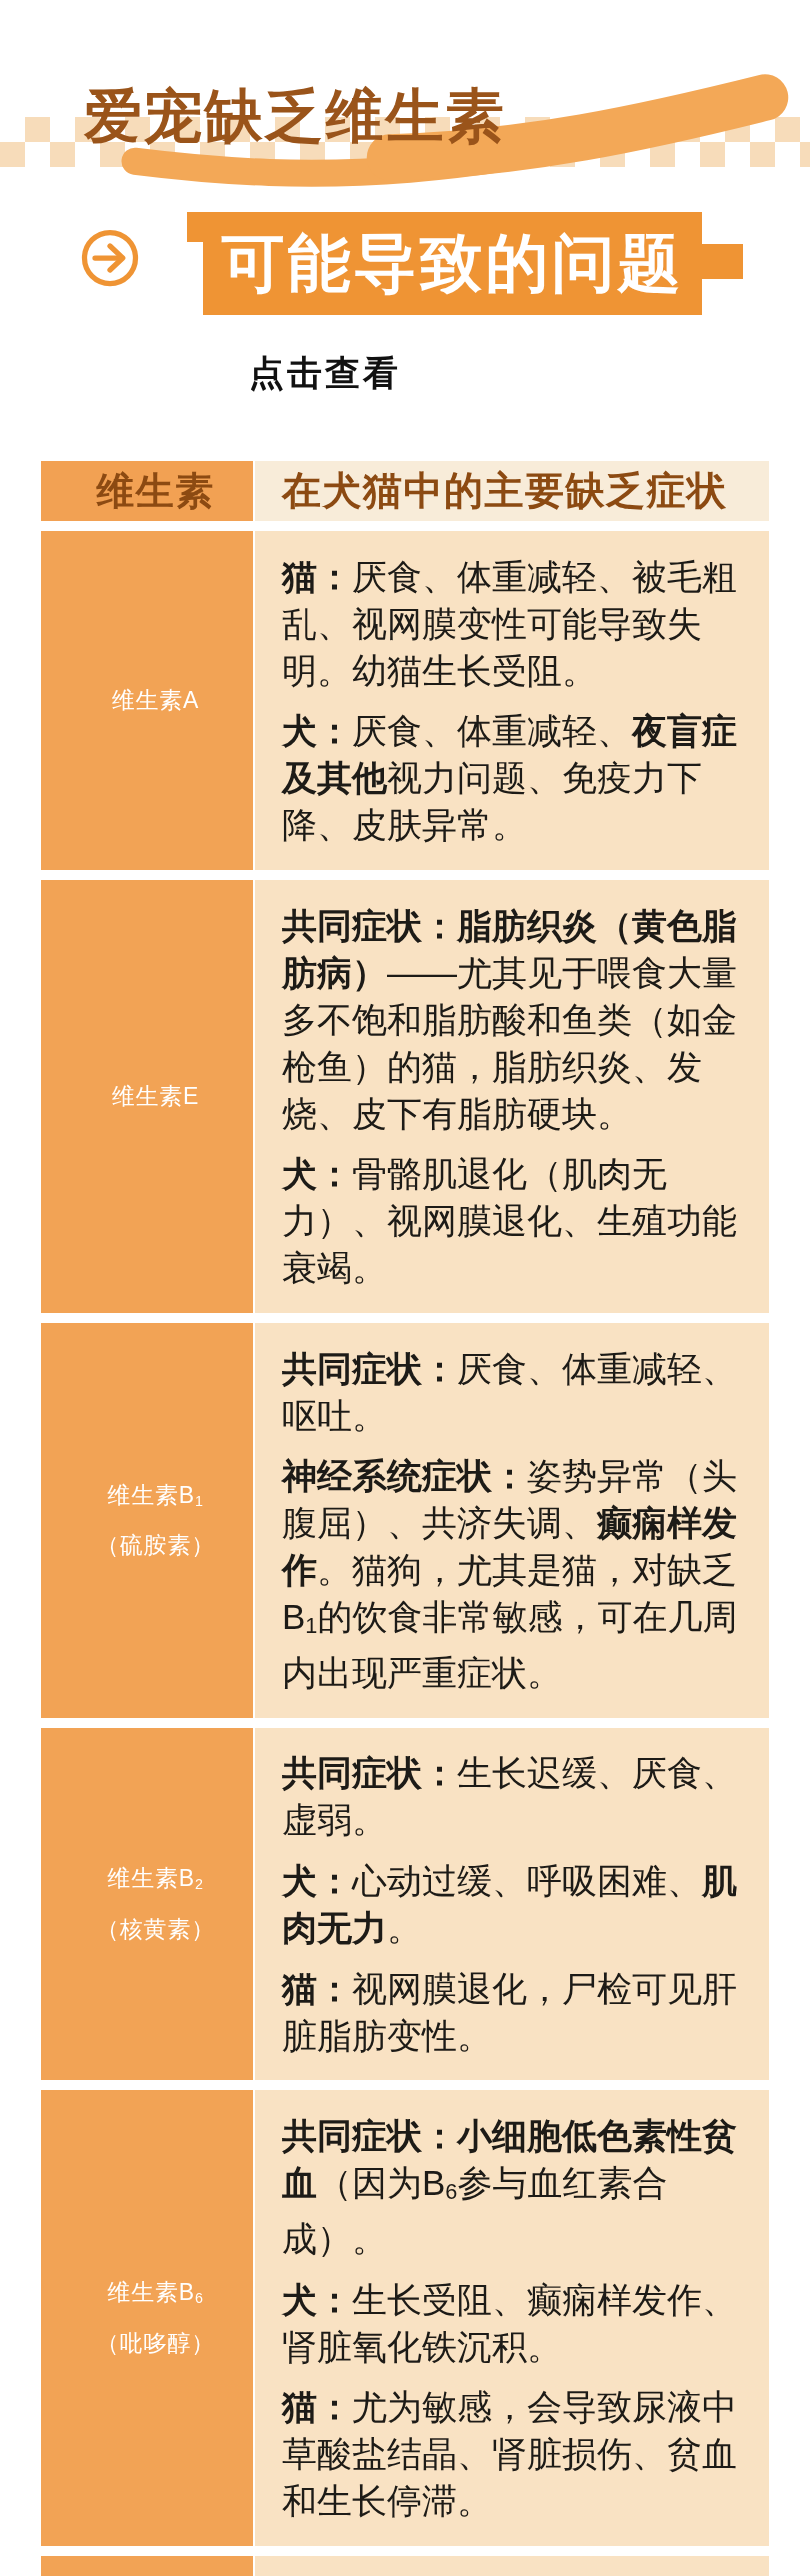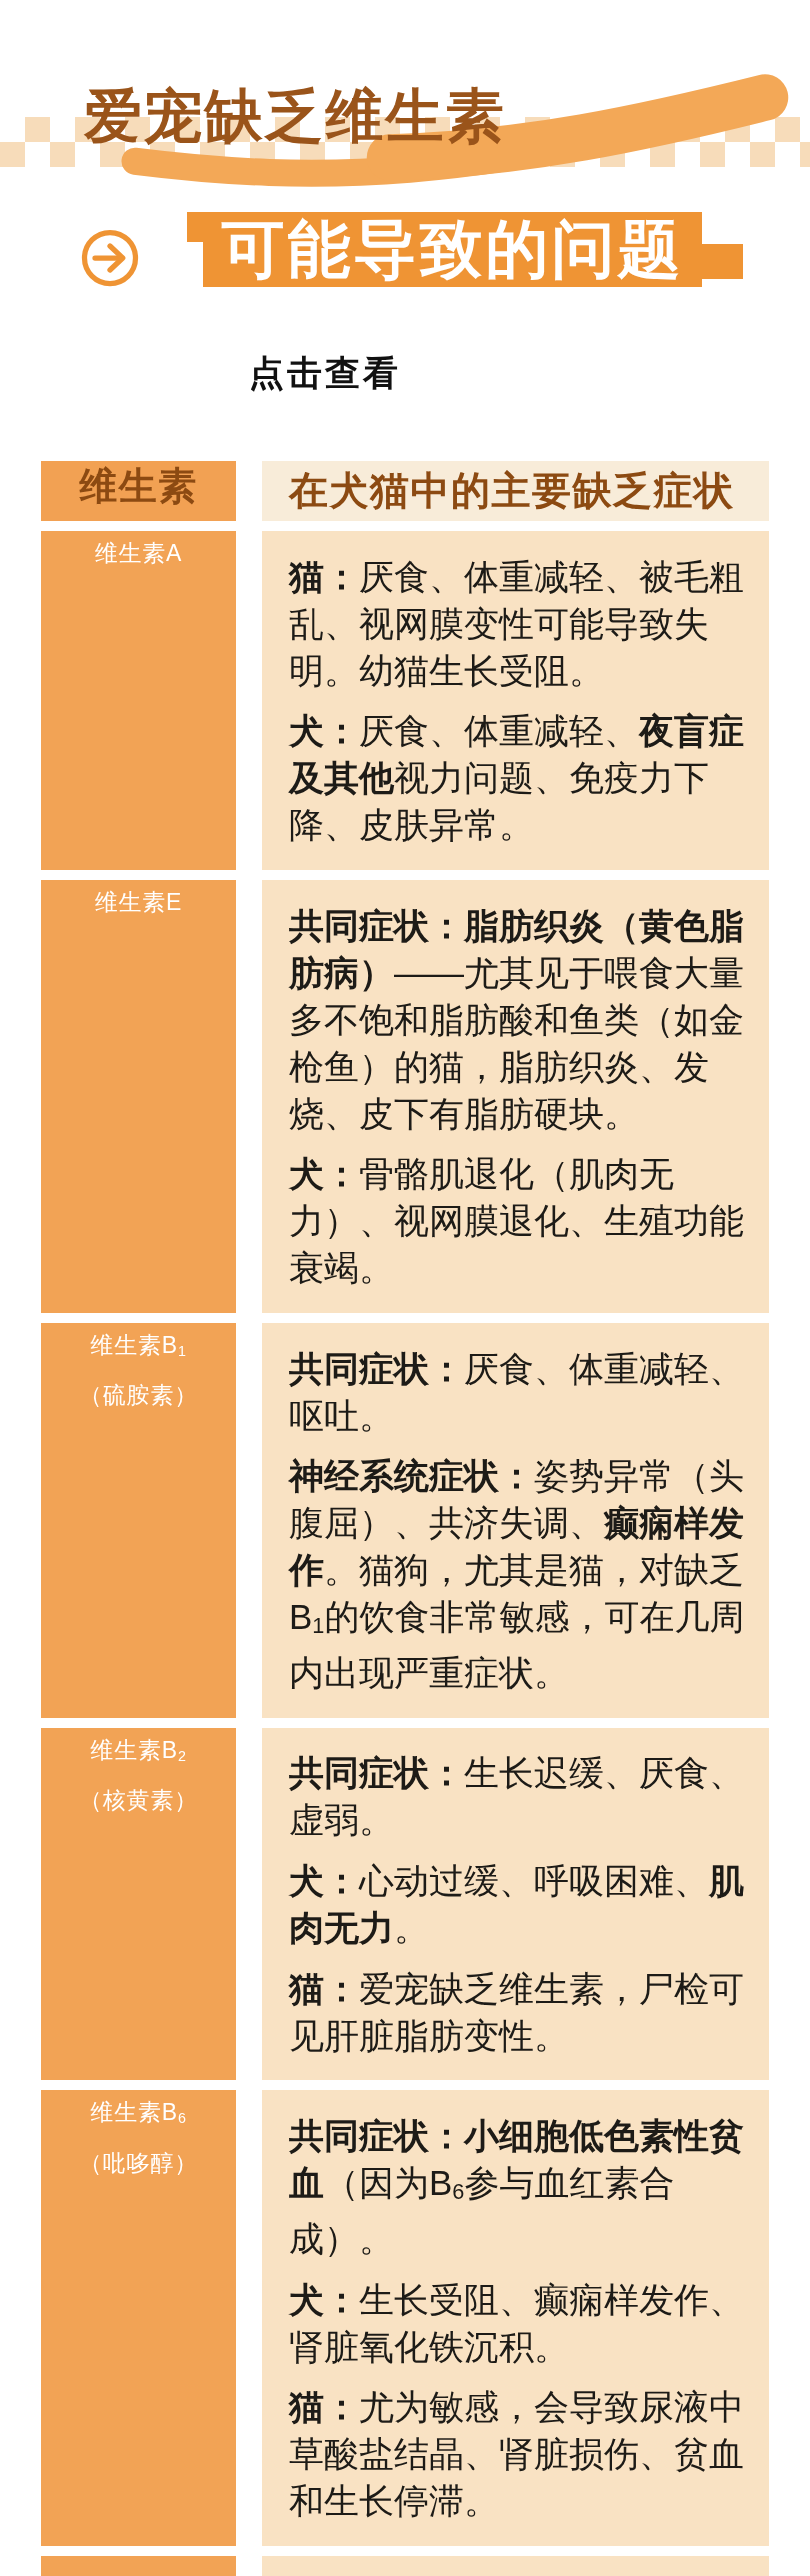--- a/index.html
+++ b/index.html
@@ -18,21 +18,21 @@
   .main-title{
     position:absolute;left:0;top:78px;width:810px;
     padding-left:84px;box-sizing:border-box;
     font-size:58px;font-weight:bold;color:#9a541a;
     letter-spacing:2.3px;white-space:nowrap;
   }
   .arrow-badge{
     position:absolute;left:80px;top:228px;width:60px;height:60px;
   }
   .subtitle-banner{
-    position:absolute;left:203px;top:212px;width:499px;height:75px;
+    position:absolute;left:203px;top:212px;width:499px;height:103px;
     background:#ef9434;display:flex;align-items:center;justify-content:center;
   }
   .subtitle-banner::after{
     content:"";position:absolute;right:-41px;top:31.5px;width:41px;height:35px;
     background:#ef9434;
   }
   .subtitle-banner::before{
     content:"";position:absolute;left:-16.5px;top:0px;width:16.5px;height:30px;
     background:#ef9434;
   }
@@ -40,27 +40,28 @@
     font-size:63px;font-weight:bold;color:#ffffff;letter-spacing:3px;white-space:nowrap;
   }
   .cta-text{
     position:absolute;left:0;top:350px;width:650px;text-align:center;
     font-size:35px;font-weight:bold;color:#111111;letter-spacing:3px;
   }
   
   .vit-table{position:absolute;left:41px;top:461px;width:728px;}
   .t-row{display:flex;margin-bottom:9.8px;}
   .cell-left{
-    width:195px;flex:0 0 195px;margin-right:9px;background:#f2a355;
-    display:flex;flex-direction:column;align-items:center;
+    width:195px;flex:0 0 195px;margin-right:2px;background:#f2a355;
+    display:flex;flex-direction:column;align-items:center;justify-content:center;
     text-align:center;
+    padding-left:17px;
   }
   .cell-right{
     flex:1;background:#f9e2c3;display:flex;flex-direction:column;justify-content:center;
-    padding:15px 24px 15px 27px;box-sizing:border-box;margin-left:17px;
+    padding:15px 24px 15px 27px;box-sizing:border-box;
   }
   .head-row .cell-left{background:#f2a153;}
   .head-row .cell-right{background:#f8ecd9;justify-content:center;padding-top:0;padding-bottom:0;}
   .head-row{height:60px;}
   .head-left-label{font-size:38px;font-weight:bold;color:#8c4a12;letter-spacing:1.5px;}
   .head-right-label{font-size:39px;font-weight:bold;color:#8c4a12;letter-spacing:1.5px;}
   .vit-label{font-size:23px;line-height:45px;color:#ffffff;letter-spacing:0.8px;}
   .sym-para{font-size:35px;line-height:47px;color:#1d1b17;margin:6.8px 0;}
   .sym-para .b{font-weight:bold;}
   .sym-para .sub, .vit-label .sub{
@@ -130,21 +131,21 @@
         </div>
       </div>
       <div class="t-row" style="min-height: 235px;">
         <div class="cell-left">
           <div class="vit-label"><span>维生素B</span><span class="sub">2</span></div>
           <div class="vit-label"><span>（核黄素）</span></div>
         </div>
         <div class="cell-right">
           <div class="sym-para"><span class="b">共同症状：</span><span>生长迟缓、厌食、虚弱。</span></div>
           <div class="sym-para"><span class="b">犬：</span><span>心动过缓、呼吸困难、</span><span class="b">肌肉无力</span><span>。</span></div>
-          <div class="sym-para"><span class="b">猫：</span><span>爱宠缺乏维生素，尸检可见肝脏脂肪变性。</span></div>
+          <div class="sym-para"><span class="b">猫：</span><span>视网膜退化，尸检可见肝脏脂肪变性。</span></div>
         </div>
       </div>
       <div class="t-row" style="min-height: 346px;">
         <div class="cell-left">
           <div class="vit-label"><span>维生素B</span><span class="sub">6</span></div>
           <div class="vit-label"><span>（吡哆醇）</span></div>
         </div>
         <div class="cell-right">
           <div class="sym-para"><span class="b">共同症状：</span><span class="b">小细胞低色素性贫血</span><span>（因为B</span><span class="sub">6</span><span>参与血红素合成）。</span></div>
           <div class="sym-para"><span class="b">犬：</span><span>生长受阻、癫痫样发作、肾脏氧化铁沉积。</span></div>

